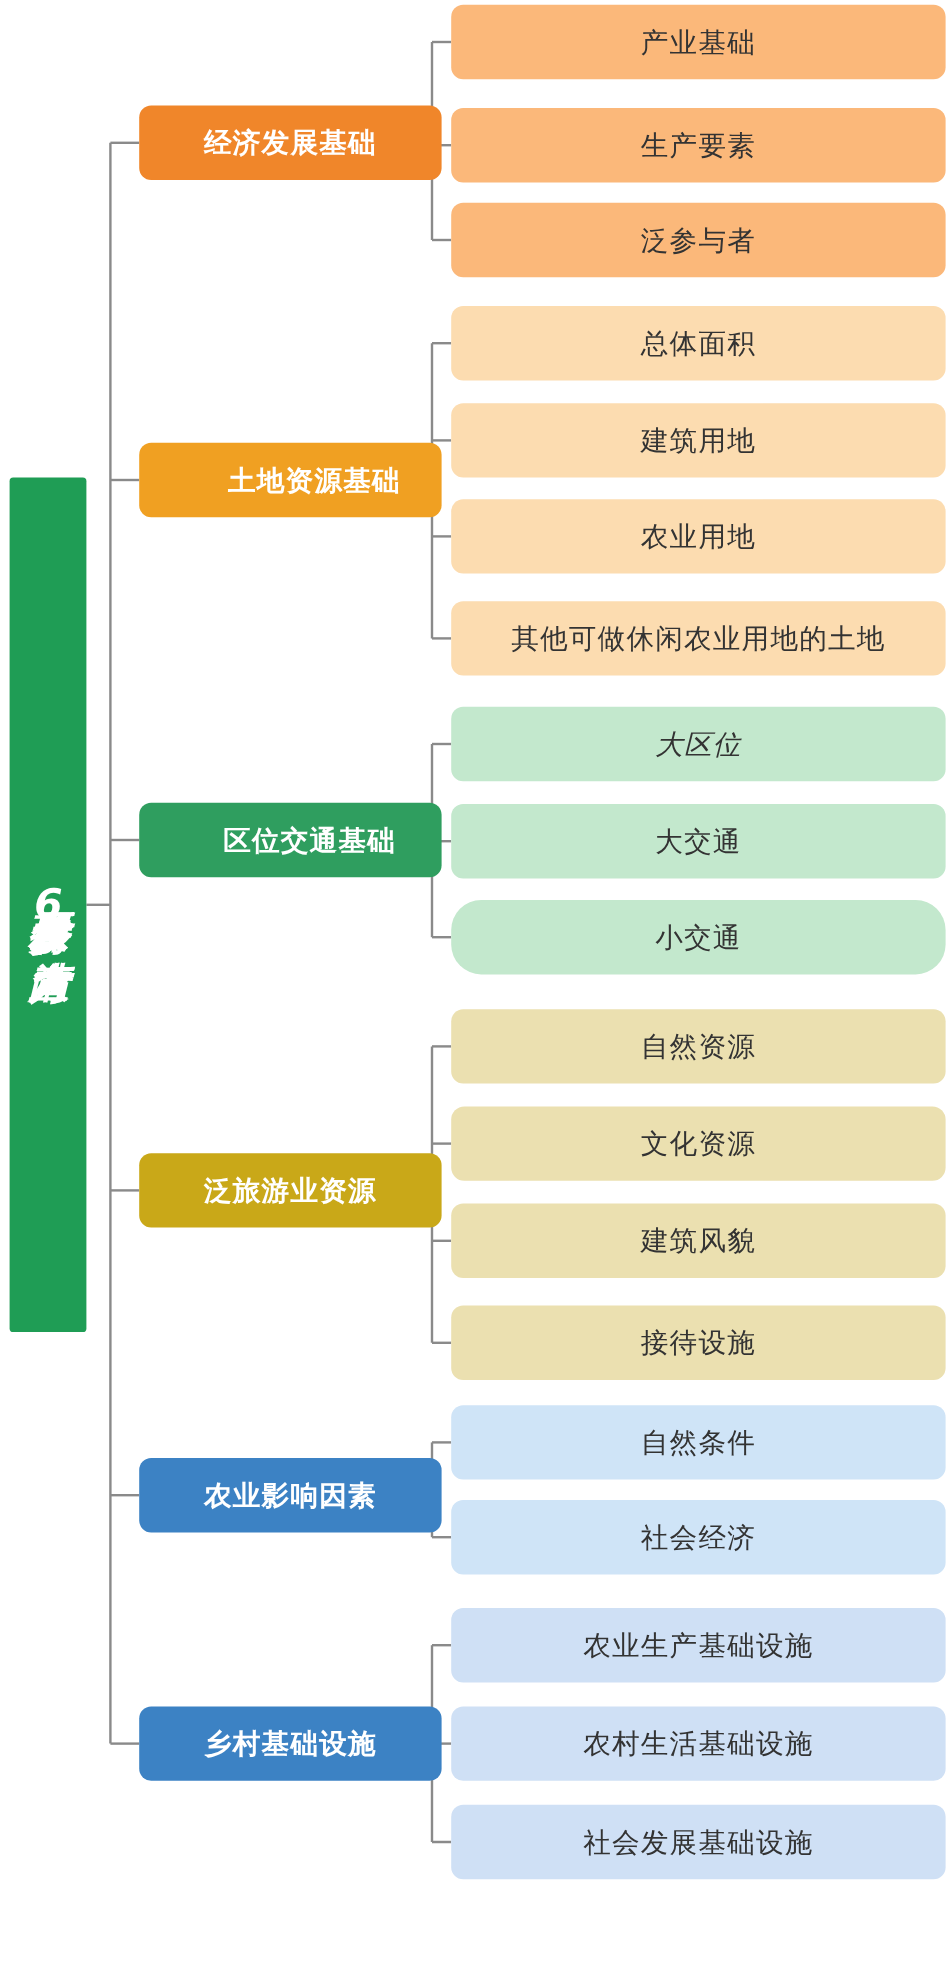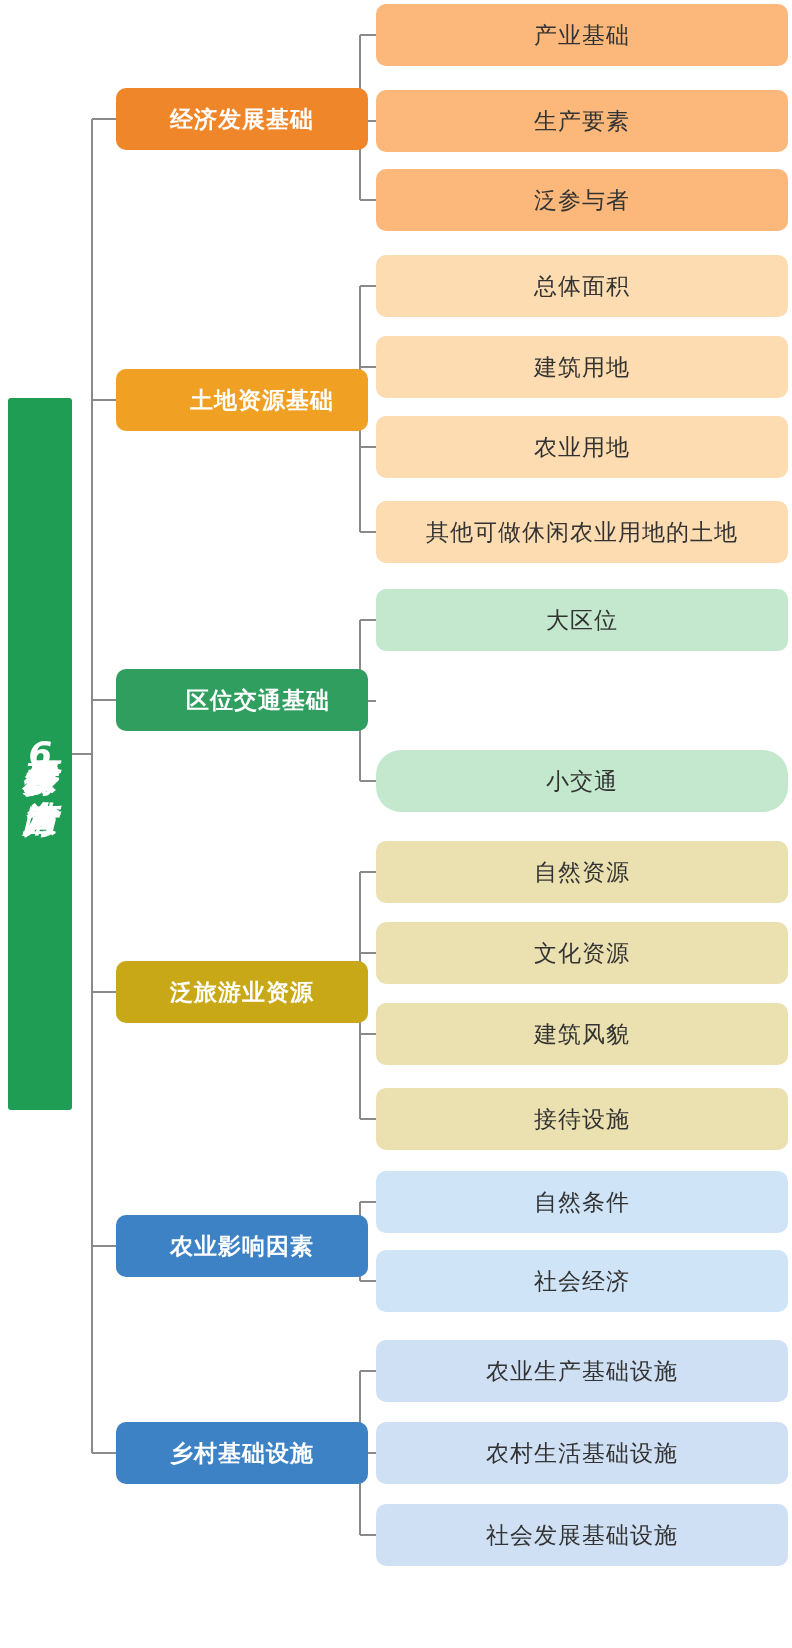--- a/index.html
+++ b/index.html
@@ -178,22 +178,25 @@
   <div class="l2" style="top:501px; background:#fcdcb0;">
     <span>其他可做休闲农业用地的土地</span>
   </div>
   <div class="l2" style="top:416px; background:#fcdcb0;">
     <span>农业用地</span>
   </div>
 
   <div class="l1" style="top:669px; background:#2f9e5f;padding-left:32px;">
     <span>区位交通基础</span>
   </div>
-  <div class="l2" style="top:589px; background:#c3e8cd;">
+  <div class="l2" style="top:589px; background:#c3e8cd;font-style:italic;">
     <span>大区位</span>
+  </div>
+  <div class="l2" style="top:670px; background:#c3e8cd;">
+    <span>大交通</span>
   </div>
   <div class="l2" style="top:750px; background:#c3e8cd;border-radius:25px;">
     <span>小交通</span>
   </div>
 
   <div class="l1" style="top:961px; background:#c9a818;">
     <span>泛旅游业资源</span>
   </div>
   <div class="l2" style="top:841px; background:#ebe0b0;">
     <span>自然资源</span>

